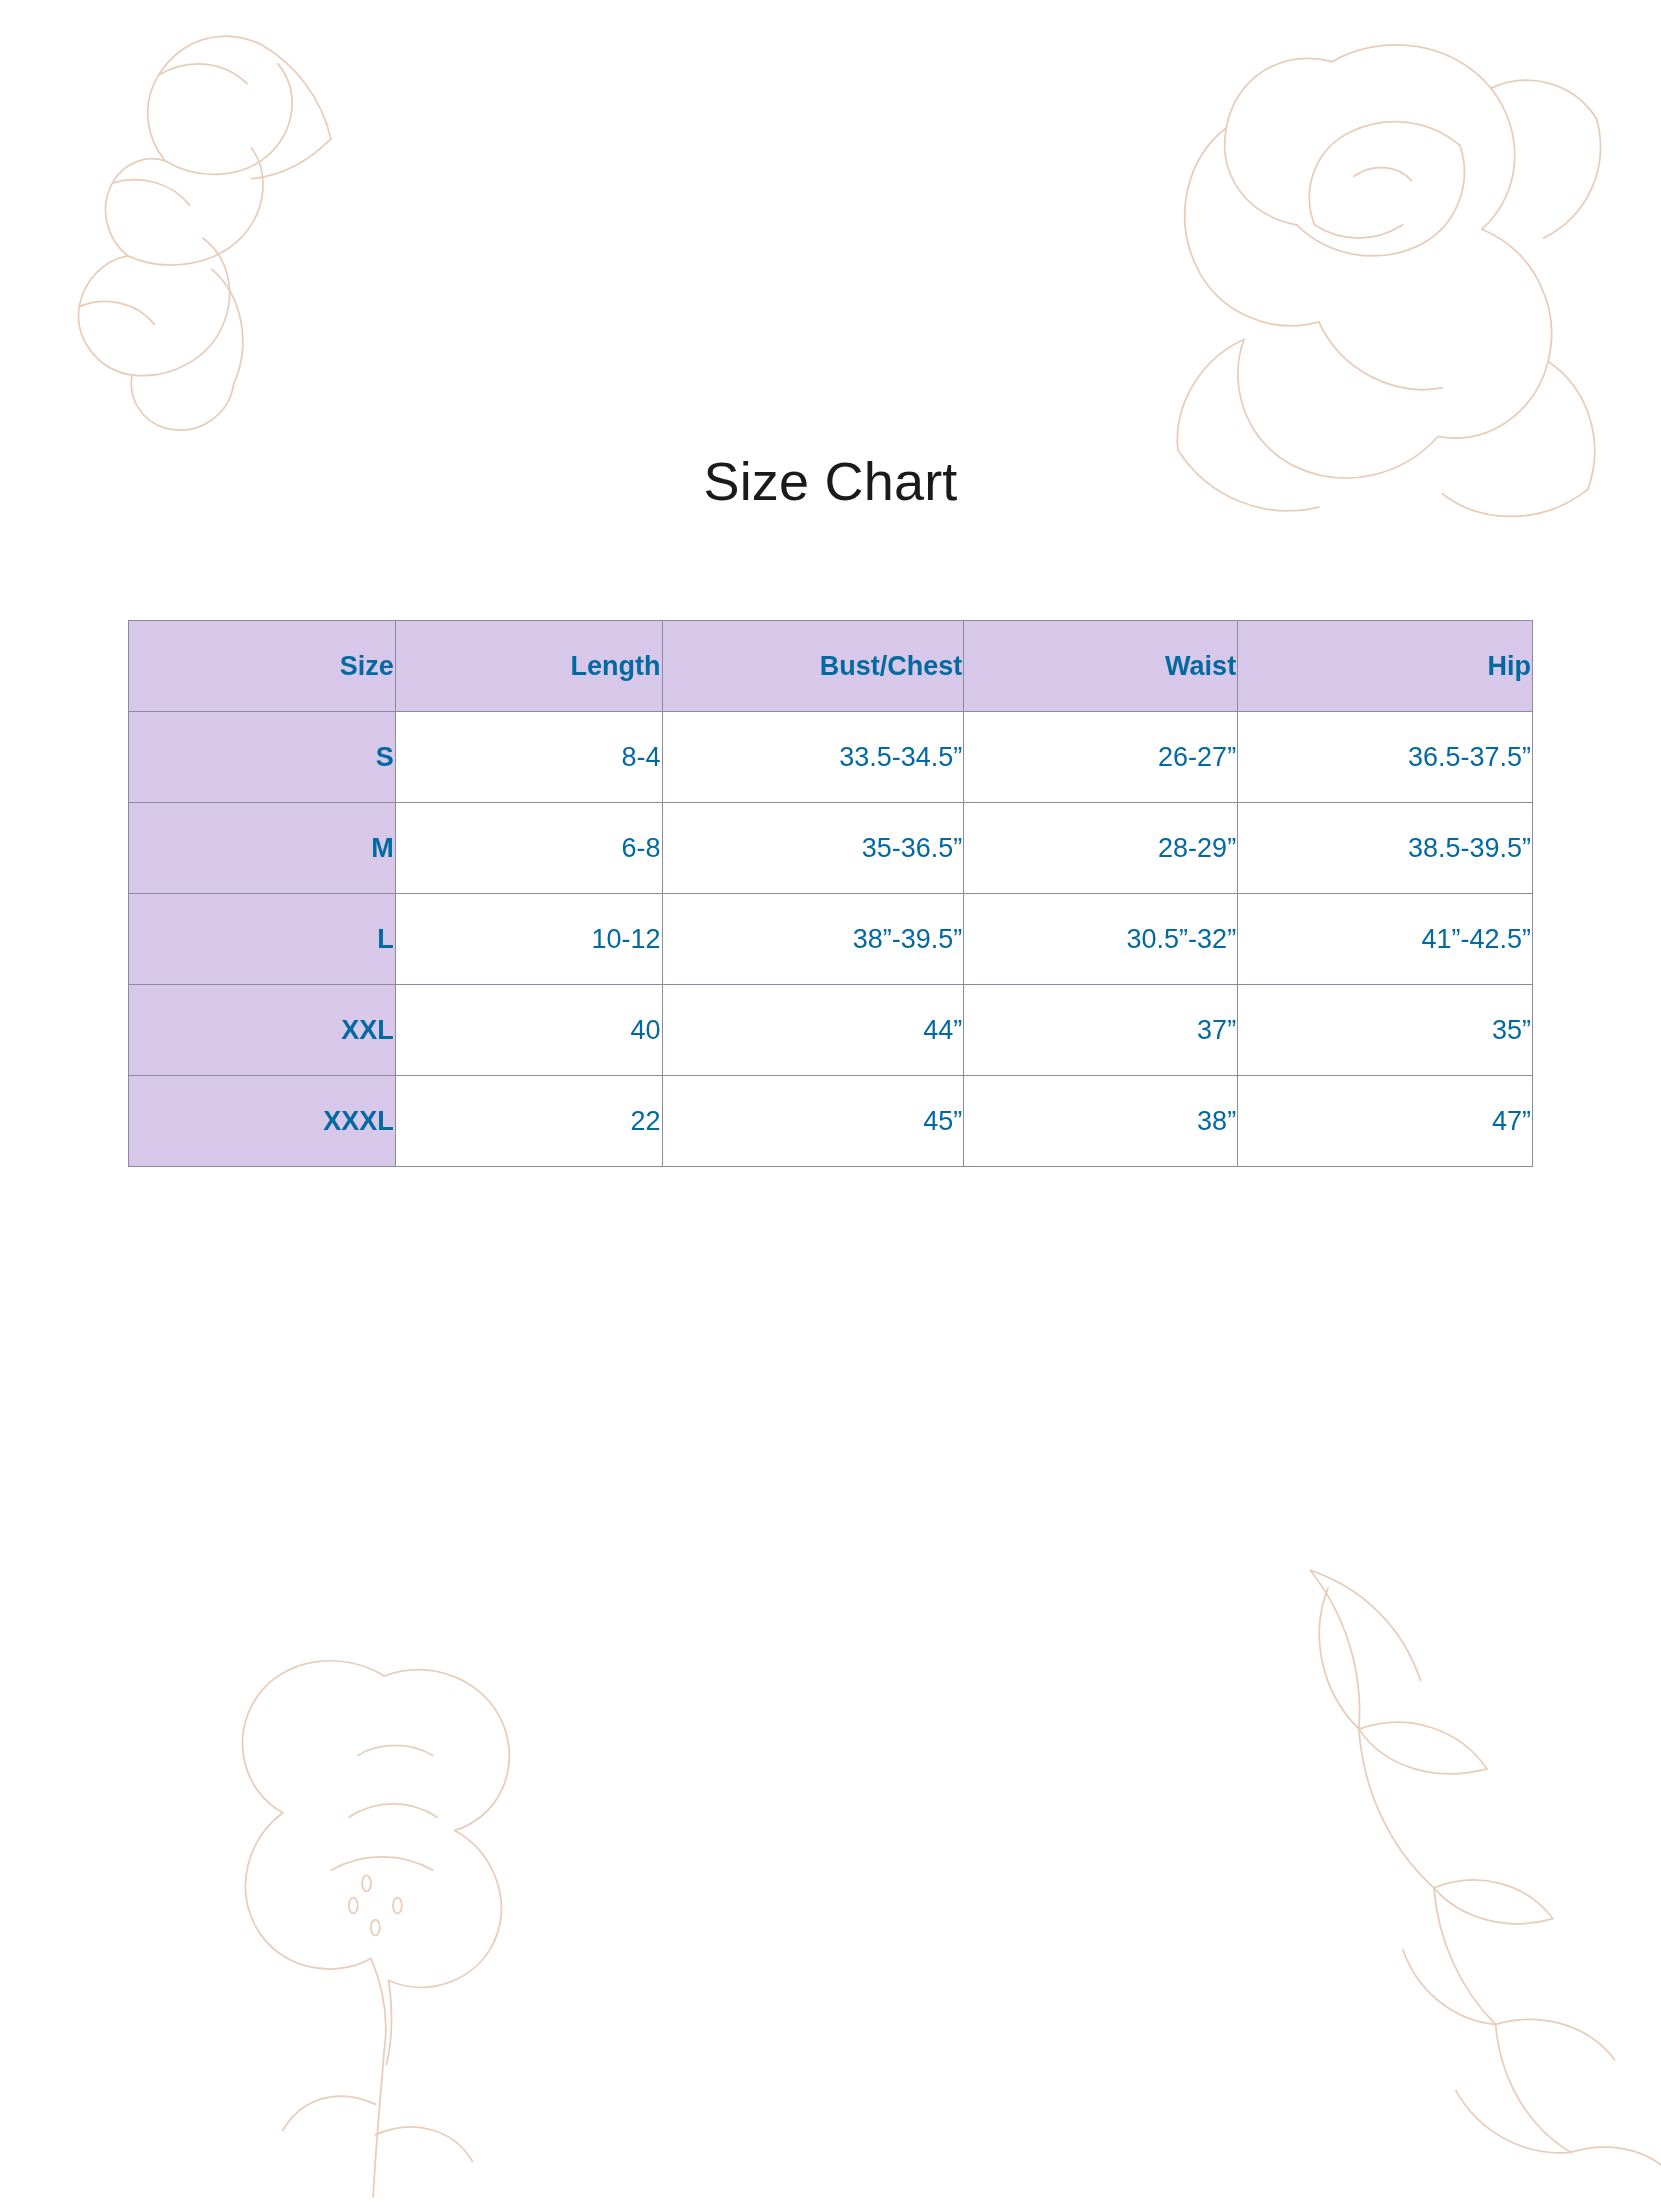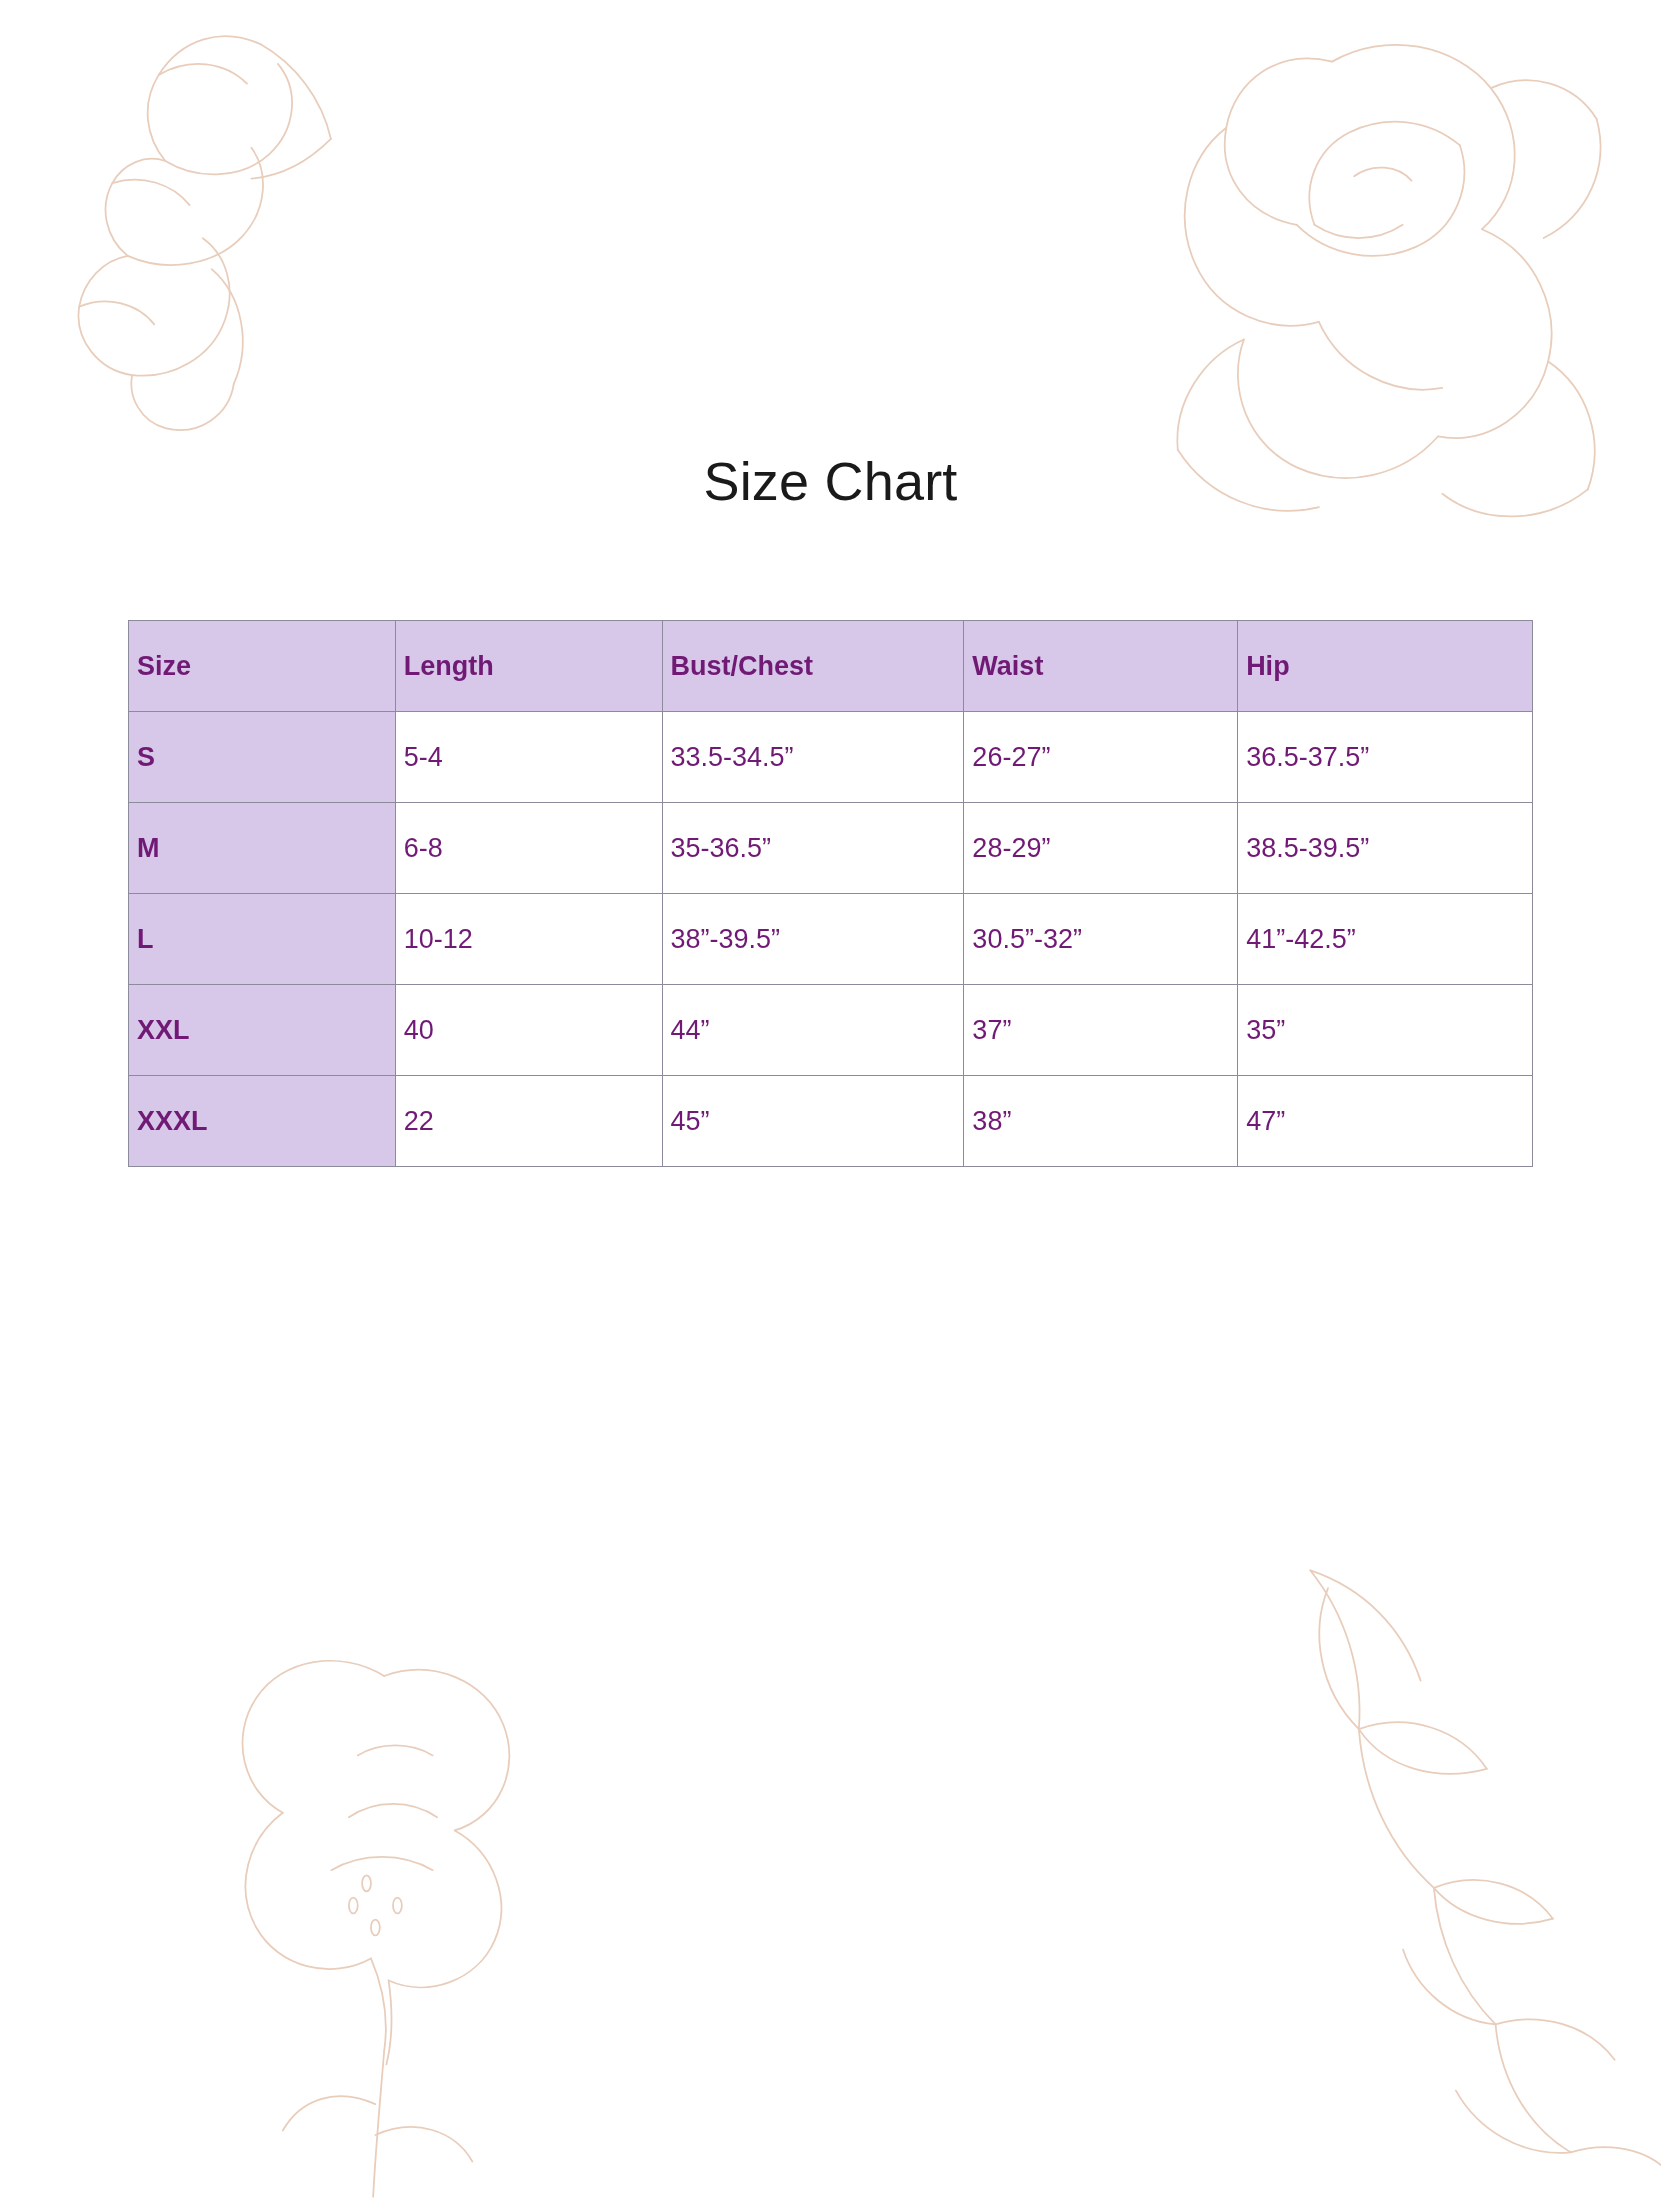--- a/index.html
+++ b/index.html
@@ -71,24 +71,24 @@
   table.size-table {
     border-collapse: collapse;
     width: 100%;
     table-layout: fixed;
   }
 
   table.size-table th,
   table.size-table td {
     border: 1.3px solid #8b8b9c;
     height: 88px;
-    text-align: left;
+    text-align: right;
     vertical-align: middle;
     font-size: 27px;
-    color: #701a75;
+    color: #0369a1;
     padding-left: 8px;
   }
 
   table.size-table thead th {
     background: #d7c7e8;
     font-weight: bold;
     height: 88px;
     font-size: 27px;
   }
 
@@ -206,21 +206,21 @@
           <th>Size</th>
           <th>Length</th>
           <th>Bust/Chest</th>
           <th>Waist</th>
           <th>Hip</th>
         </tr>
       </thead>
       <tbody>
         <tr>
           <td class="size-cell">S</td>
-          <td>5-4</td>
+          <td>8-4</td>
           <td>33.5-34.5”</td>
           <td>26-27”</td>
           <td>36.5-37.5”</td>
         </tr>
         <tr>
           <td class="size-cell">M</td>
           <td>6-8</td>
           <td>35-36.5”</td>
           <td>28-29”</td>
           <td>38.5-39.5”</td>

